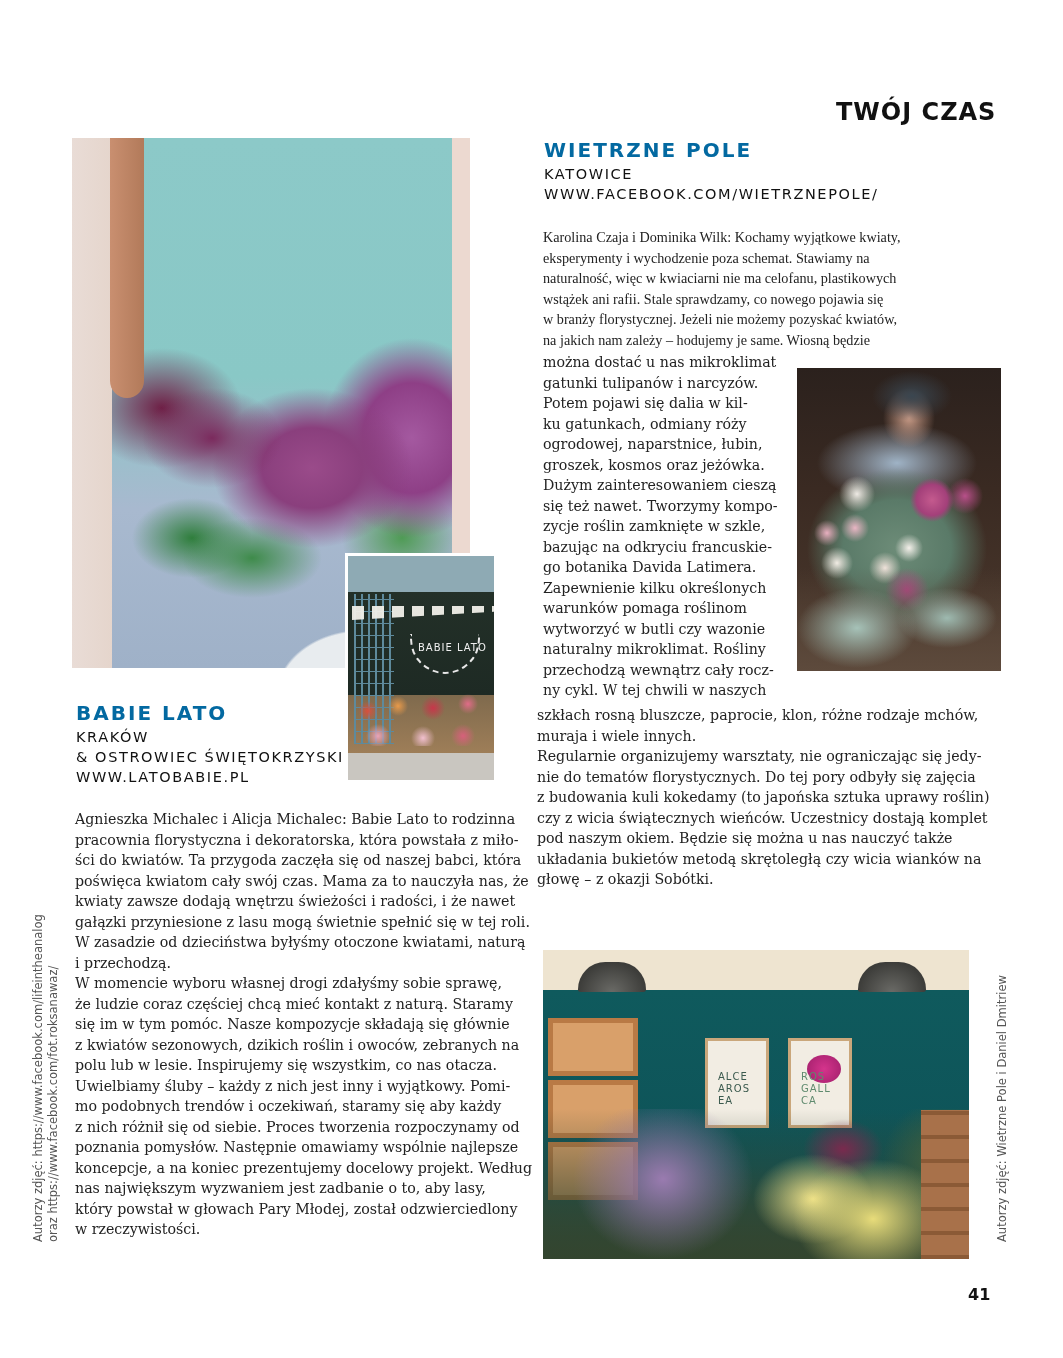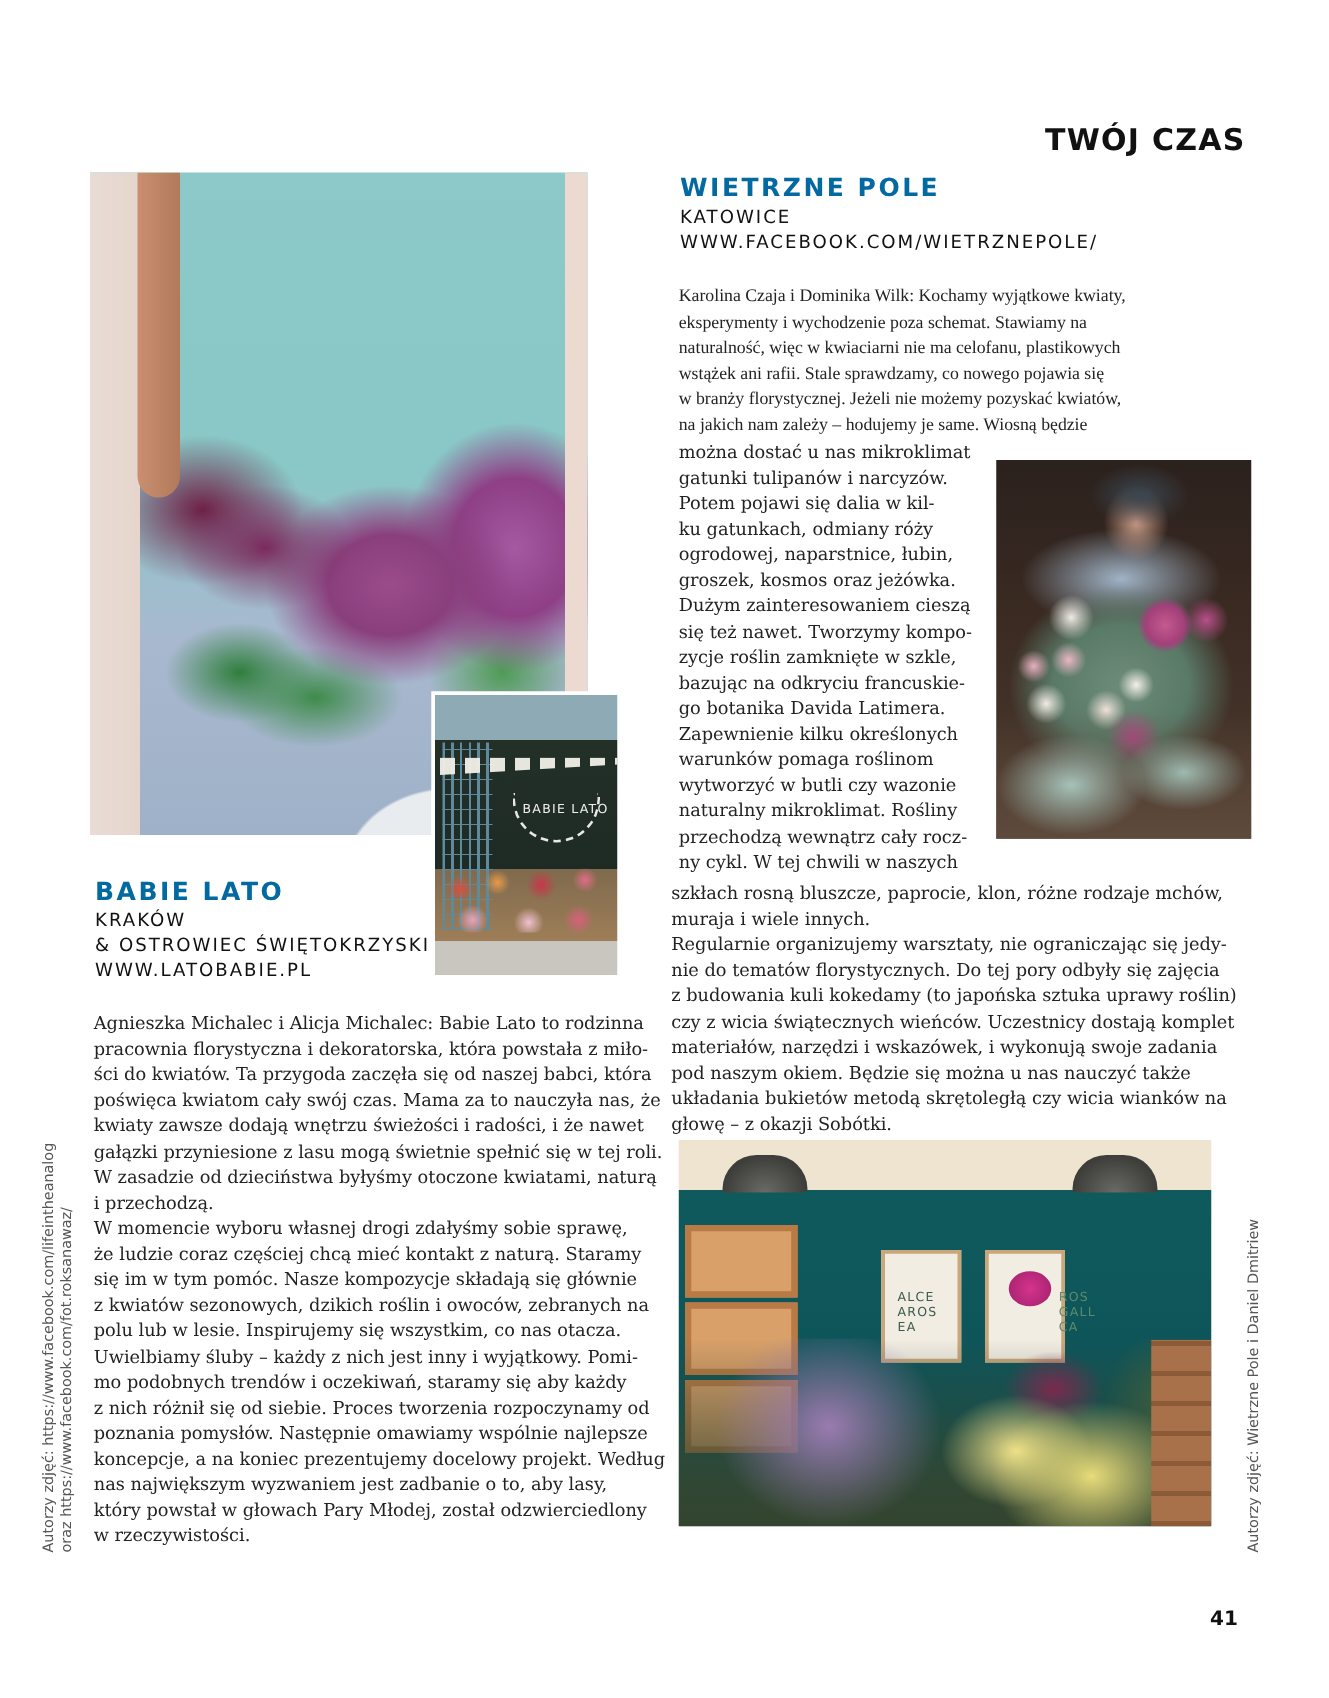--- a/index.html
+++ b/index.html
@@ -86,38 +86,38 @@
       radial-gradient(ellipse 90px 80px at 100px 180px, #6d8c78 0%, #5a7a68 60%, transparent 100%),
       radial-gradient(ellipse 40px 25px at 115px 28px, #3a4650 0%, transparent 100%),
       radial-gradient(ellipse 26px 30px at 112px 50px, #c79a86 0%, transparent 100%),
       radial-gradient(ellipse 80px 40px at 100px 95px, #9fb3c6 0%, transparent 100%),
       linear-gradient(180deg, #2b211d 0%, #3a2a22 40%, #4c3a2e 100%);
   }
   #photo-bouquet .leaves { position:absolute; left:0; top:200px; width:100%; height:103px;
     background: radial-gradient(ellipse 60px 40px at 60px 60px,#a6c2b8,transparent), radial-gradient(ellipse 50px 30px at 150px 50px,#9ebab0,transparent), linear-gradient(180deg,transparent,#5d4a3c); }
 
   #photo-interior {
-    left: 543px; top: 912px; width: 426px; height: 309px;
+    left: 543px; top: 950px; width: 426px; height: 309px;
     background:
       linear-gradient(180deg, #eee4d0 0%, #eee4d0 13%, #0f5a5d 13%, #0e5358 70%, #2f4a3c 100%);
     padding-left: 16px;
   }
   #photo-interior .lamp { position:absolute; top:12px; width:68px; height:30px; background: radial-gradient(ellipse at 50% 100%, #6a6a66 0%, #3d3d3a 70%); border-radius: 40px 40px 4px 4px; }
   #photo-interior .lamp.l1 { left: 35px; }
   #photo-interior .lamp.l2 { left: 315px; }
   #photo-interior .crate { position:absolute; left:5px; width:90px; height:58px; border:5px solid #b97a45; background:#d9a06a; }
   #photo-interior .crate.c1 { top: 68px; }
   #photo-interior .crate.c2 { top: 130px; }
   #photo-interior .crate.c3 { top: 192px; }
   #photo-interior .poster { position:absolute; top:88px; width:64px; height:90px; background:#f2ede3; border:3px solid #caa77b; }
   #photo-interior .poster.p1 { left: 162px; }
   #photo-interior .poster.p2 { left: 245px; }
   #photo-interior .poster-text { position:absolute; left:10px; top:30px; font-family:"DejaVu Sans",sans-serif; font-size:10px; line-height:12px; letter-spacing:1px; }
   #photo-interior .p1 .poster-text { color:#3b5a4e; }
-  #photo-interior .p2 .poster-text { color:#5f8a6e;margin-left:46px; }
+  #photo-interior .p2 .poster-text { color:#5f8a6e; }
   #photo-interior .bloom { position:absolute; left:16px; top:14px; width:34px; height:28px; border-radius:50%; background:radial-gradient(circle,#d5348c,#a01f6b); }
   #photo-interior .foliage { position:absolute; left:0; bottom:0; width:100%; height:150px;
     background:
       radial-gradient(ellipse 80px 60px at 330px 110px,#e8dc7a,transparent),
       radial-gradient(ellipse 60px 45px at 270px 90px,#efe28a,transparent),
       radial-gradient(ellipse 40px 30px at 300px 40px,#7a2a4e,transparent),
       radial-gradient(ellipse 90px 80px at 120px 70px,#9a7bb0,transparent),
       radial-gradient(ellipse 60px 60px at 400px 50px,#46603a,transparent),
       linear-gradient(180deg,transparent,#33452f); }
   #photo-interior .shelf { position:absolute; right:0; top:160px; width:48px; height:149px; background: repeating-linear-gradient(0deg,#8b5a36 0 4px,#a8714a 4px 24px); }
@@ -201,21 +201,20 @@
   <div class="leaves"></div>
 </div>
 
 <div id="wp-body-bottom" class="body-text">
   <span>szkłach rosną bluszcze, paprocie, klon, różne rodzaje mchów,</span>
   <span>muraja i wiele innych.</span>
   <span>Regularnie organizujemy warsztaty, nie ograniczając się jedy-</span>
   <span>nie do tematów florystycznych. Do tej pory odbyły się zajęcia</span>
   <span>z budowania kuli kokedamy (to japońska sztuka uprawy roślin)</span>
   <span>czy z wicia świątecznych wieńców. Uczestnicy dostają komplet</span>
-  <span>materiałów, narzędzi i wskazówek, i wykonują swoje zadania</span>
   <span>pod naszym okiem. Będzie się można u nas nauczyć także</span>
   <span>układania bukietów metodą skrętoległą czy wicia wianków na</span>
   <span>głowę – z okazji Sobótki.</span>
 </div>
 
 <div id="bl-header">
   <div class="heading">BABIE LATO</div>
   <div class="subhead">KRAKÓW</div>
   <div class="subhead">&amp; OSTROWIEC ŚWIĘTOKRZYSKI</div>
   <div class="subhead">WWW.LATOBABIE.PL</div>

